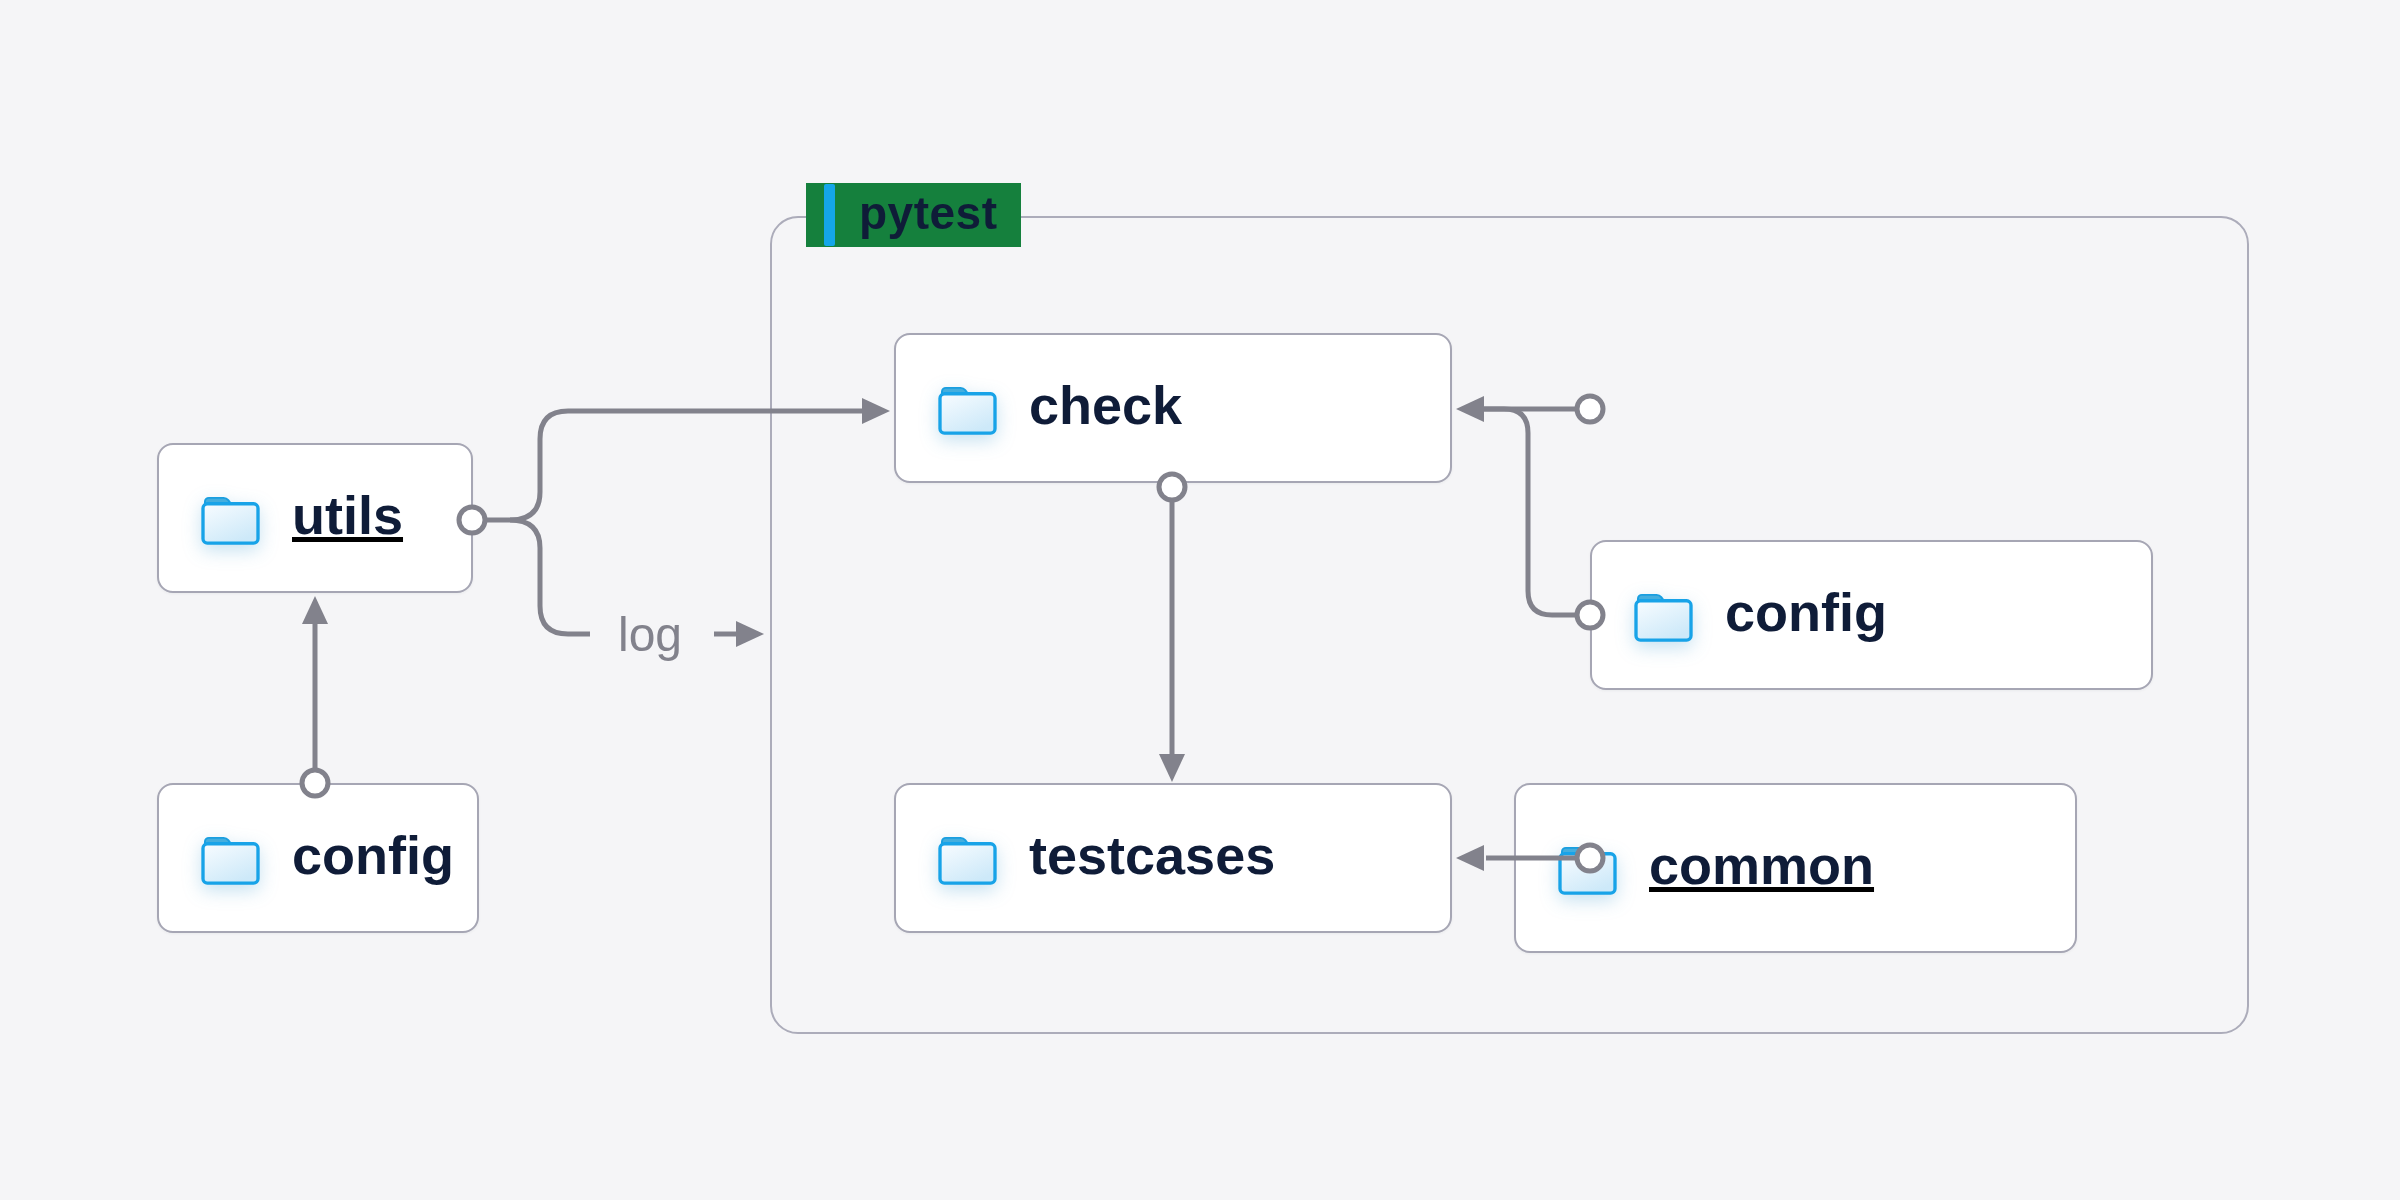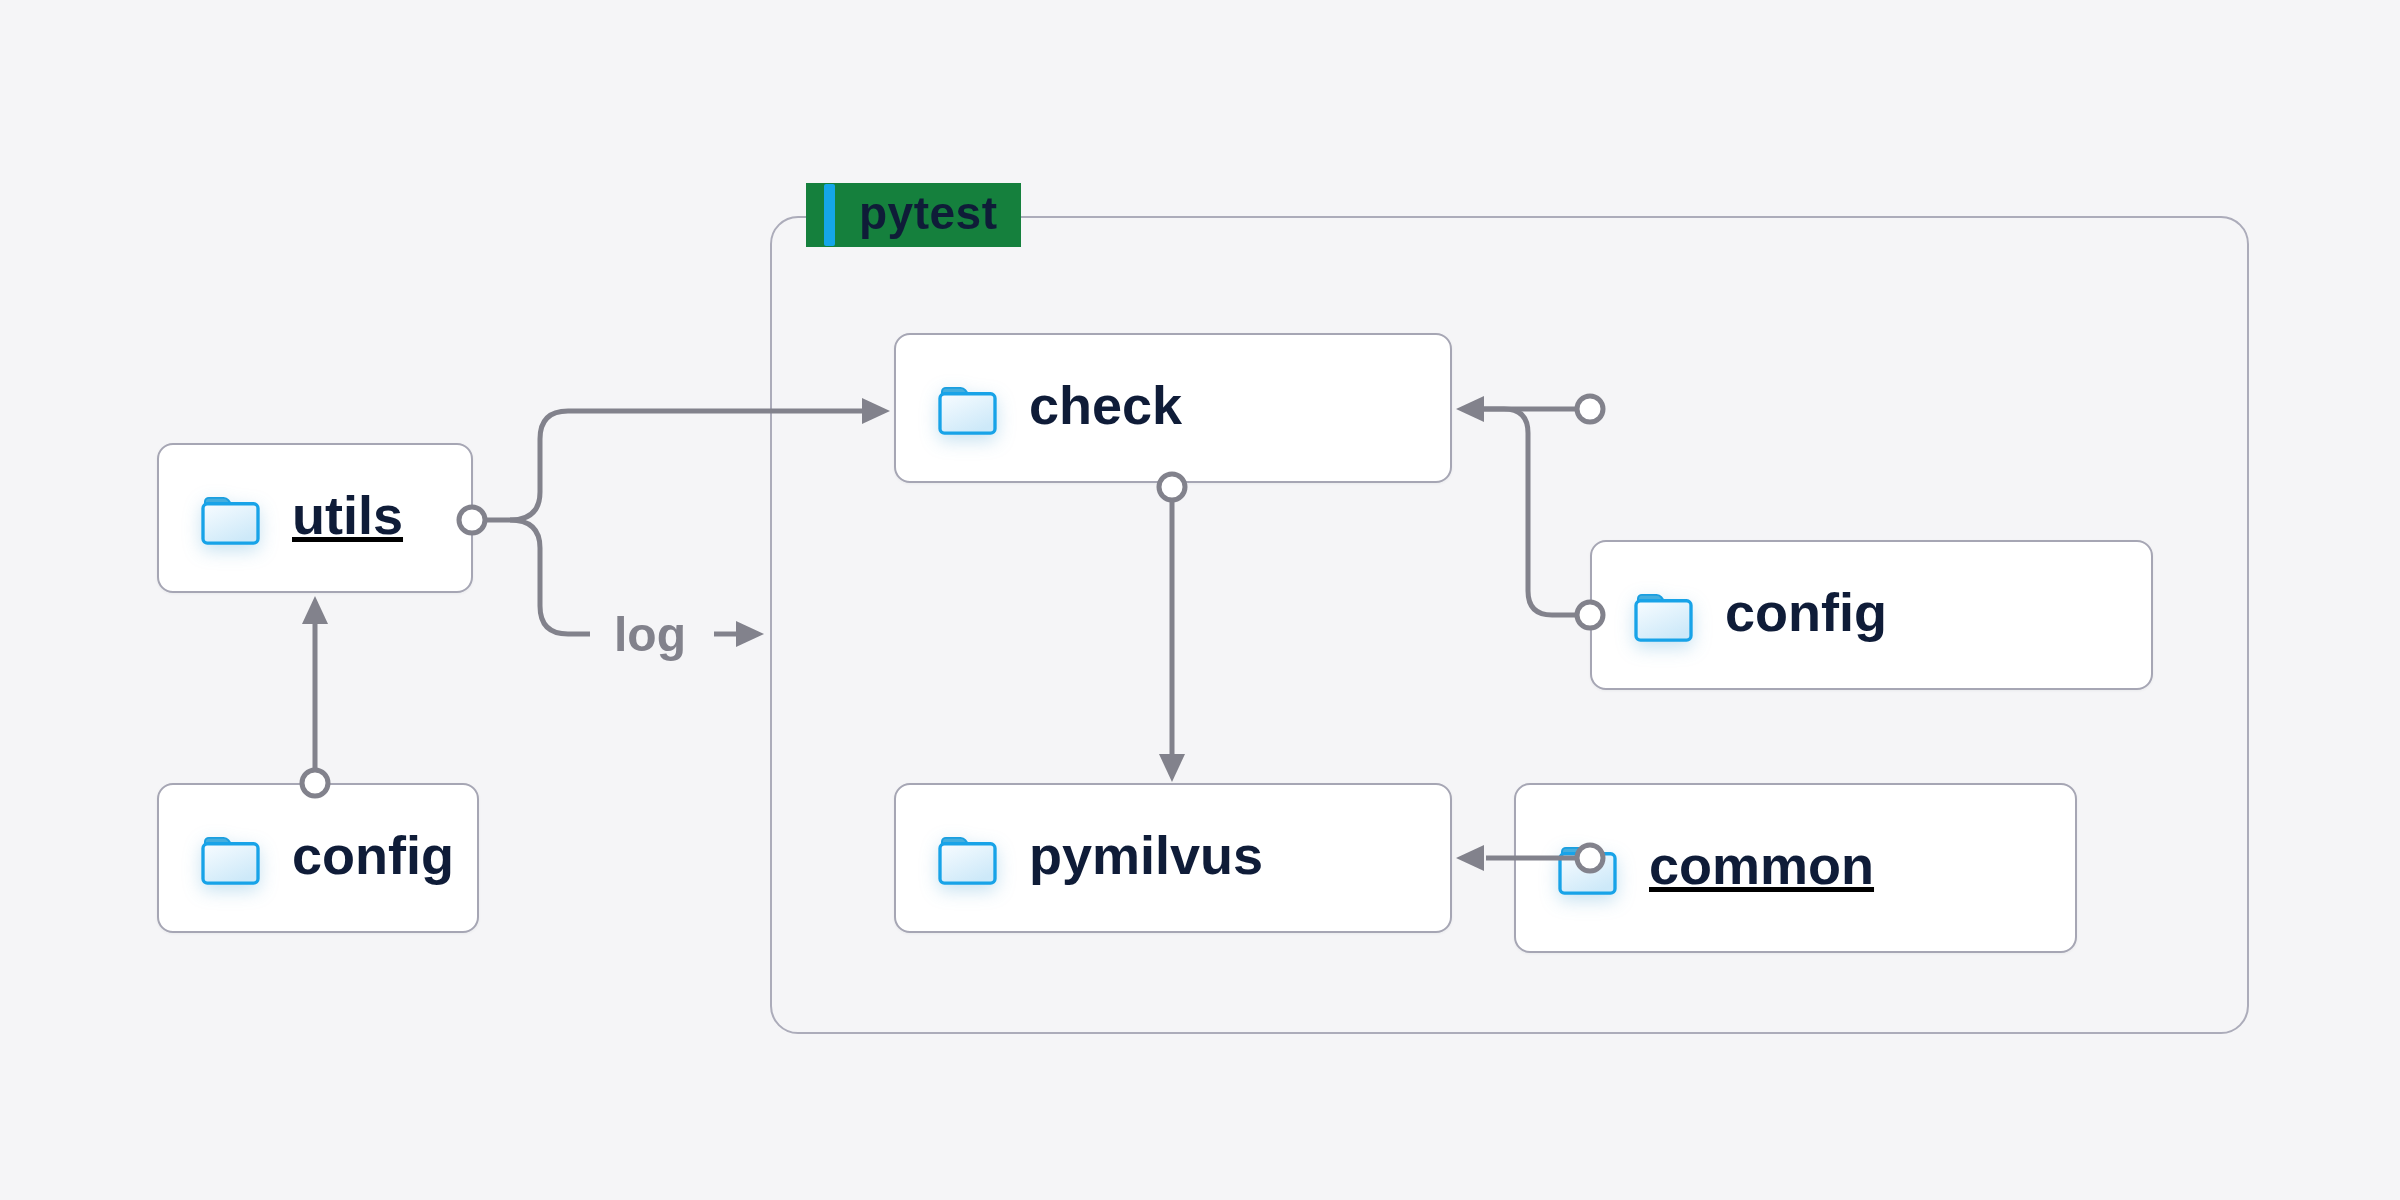--- a/index.html
+++ b/index.html
@@ -106,21 +106,21 @@
   }
 
   
   .log-label {
     position: absolute;
     left: 600px; top: 609px;
     width: 100px; height: 52px;
     line-height: 52px;
     text-align: center;
     font-size: 48px;
-    font-weight: 700;
+    font-weight: 400;
     color: #82828c;
     z-index: 3;
   }
 </style>
 </head>
 <body>
 
 <div id="stage">
 
   <svg width="0" height="0" style="position:absolute" aria-hidden="true">
@@ -207,21 +207,21 @@
       <rect x="4" y="13" width="56" height="40" rx="4.5" fill="url(#folderGrad)" stroke="#18a3e8" stroke-width="3.4"></rect>
     </svg>
     <span class="node-label">check</span>
   </div>
 
   <div class="node" id="node-testcases">
     <svg class="folder" width="63" height="55" viewBox="0 0 64 56">
       <path d="M6 20 v-9 a4 4 0 0 1 4 -4 h15 a6 6 0 0 1 4.7 2.3 L34 15 h-28 z" fill="#44aede" stroke="#1a9fe0" stroke-width="2"></path>
       <rect x="4" y="13" width="56" height="40" rx="4.5" fill="url(#folderGrad)" stroke="#18a3e8" stroke-width="3.4"></rect>
     </svg>
-    <span class="node-label">pymilvus</span>
+    <span class="node-label">testcases</span>
   </div>
 
 
   <div class="node" id="node-check">
     <svg class="folder" width="63" height="55" viewBox="0 0 64 56">
       <path d="M6 20 v-9 a4 4 0 0 1 4 -4 h15 a6 6 0 0 1 4.7 2.3 L34 15 h-28 z" fill="#44aede" stroke="#1a9fe0" stroke-width="2"></path>
       <rect x="4" y="13" width="56" height="40" rx="4.5" fill="url(#folderGrad)" stroke="#18a3e8" stroke-width="3.4"></rect>
     </svg>
     <span class="node-label">config</span>
   </div>

